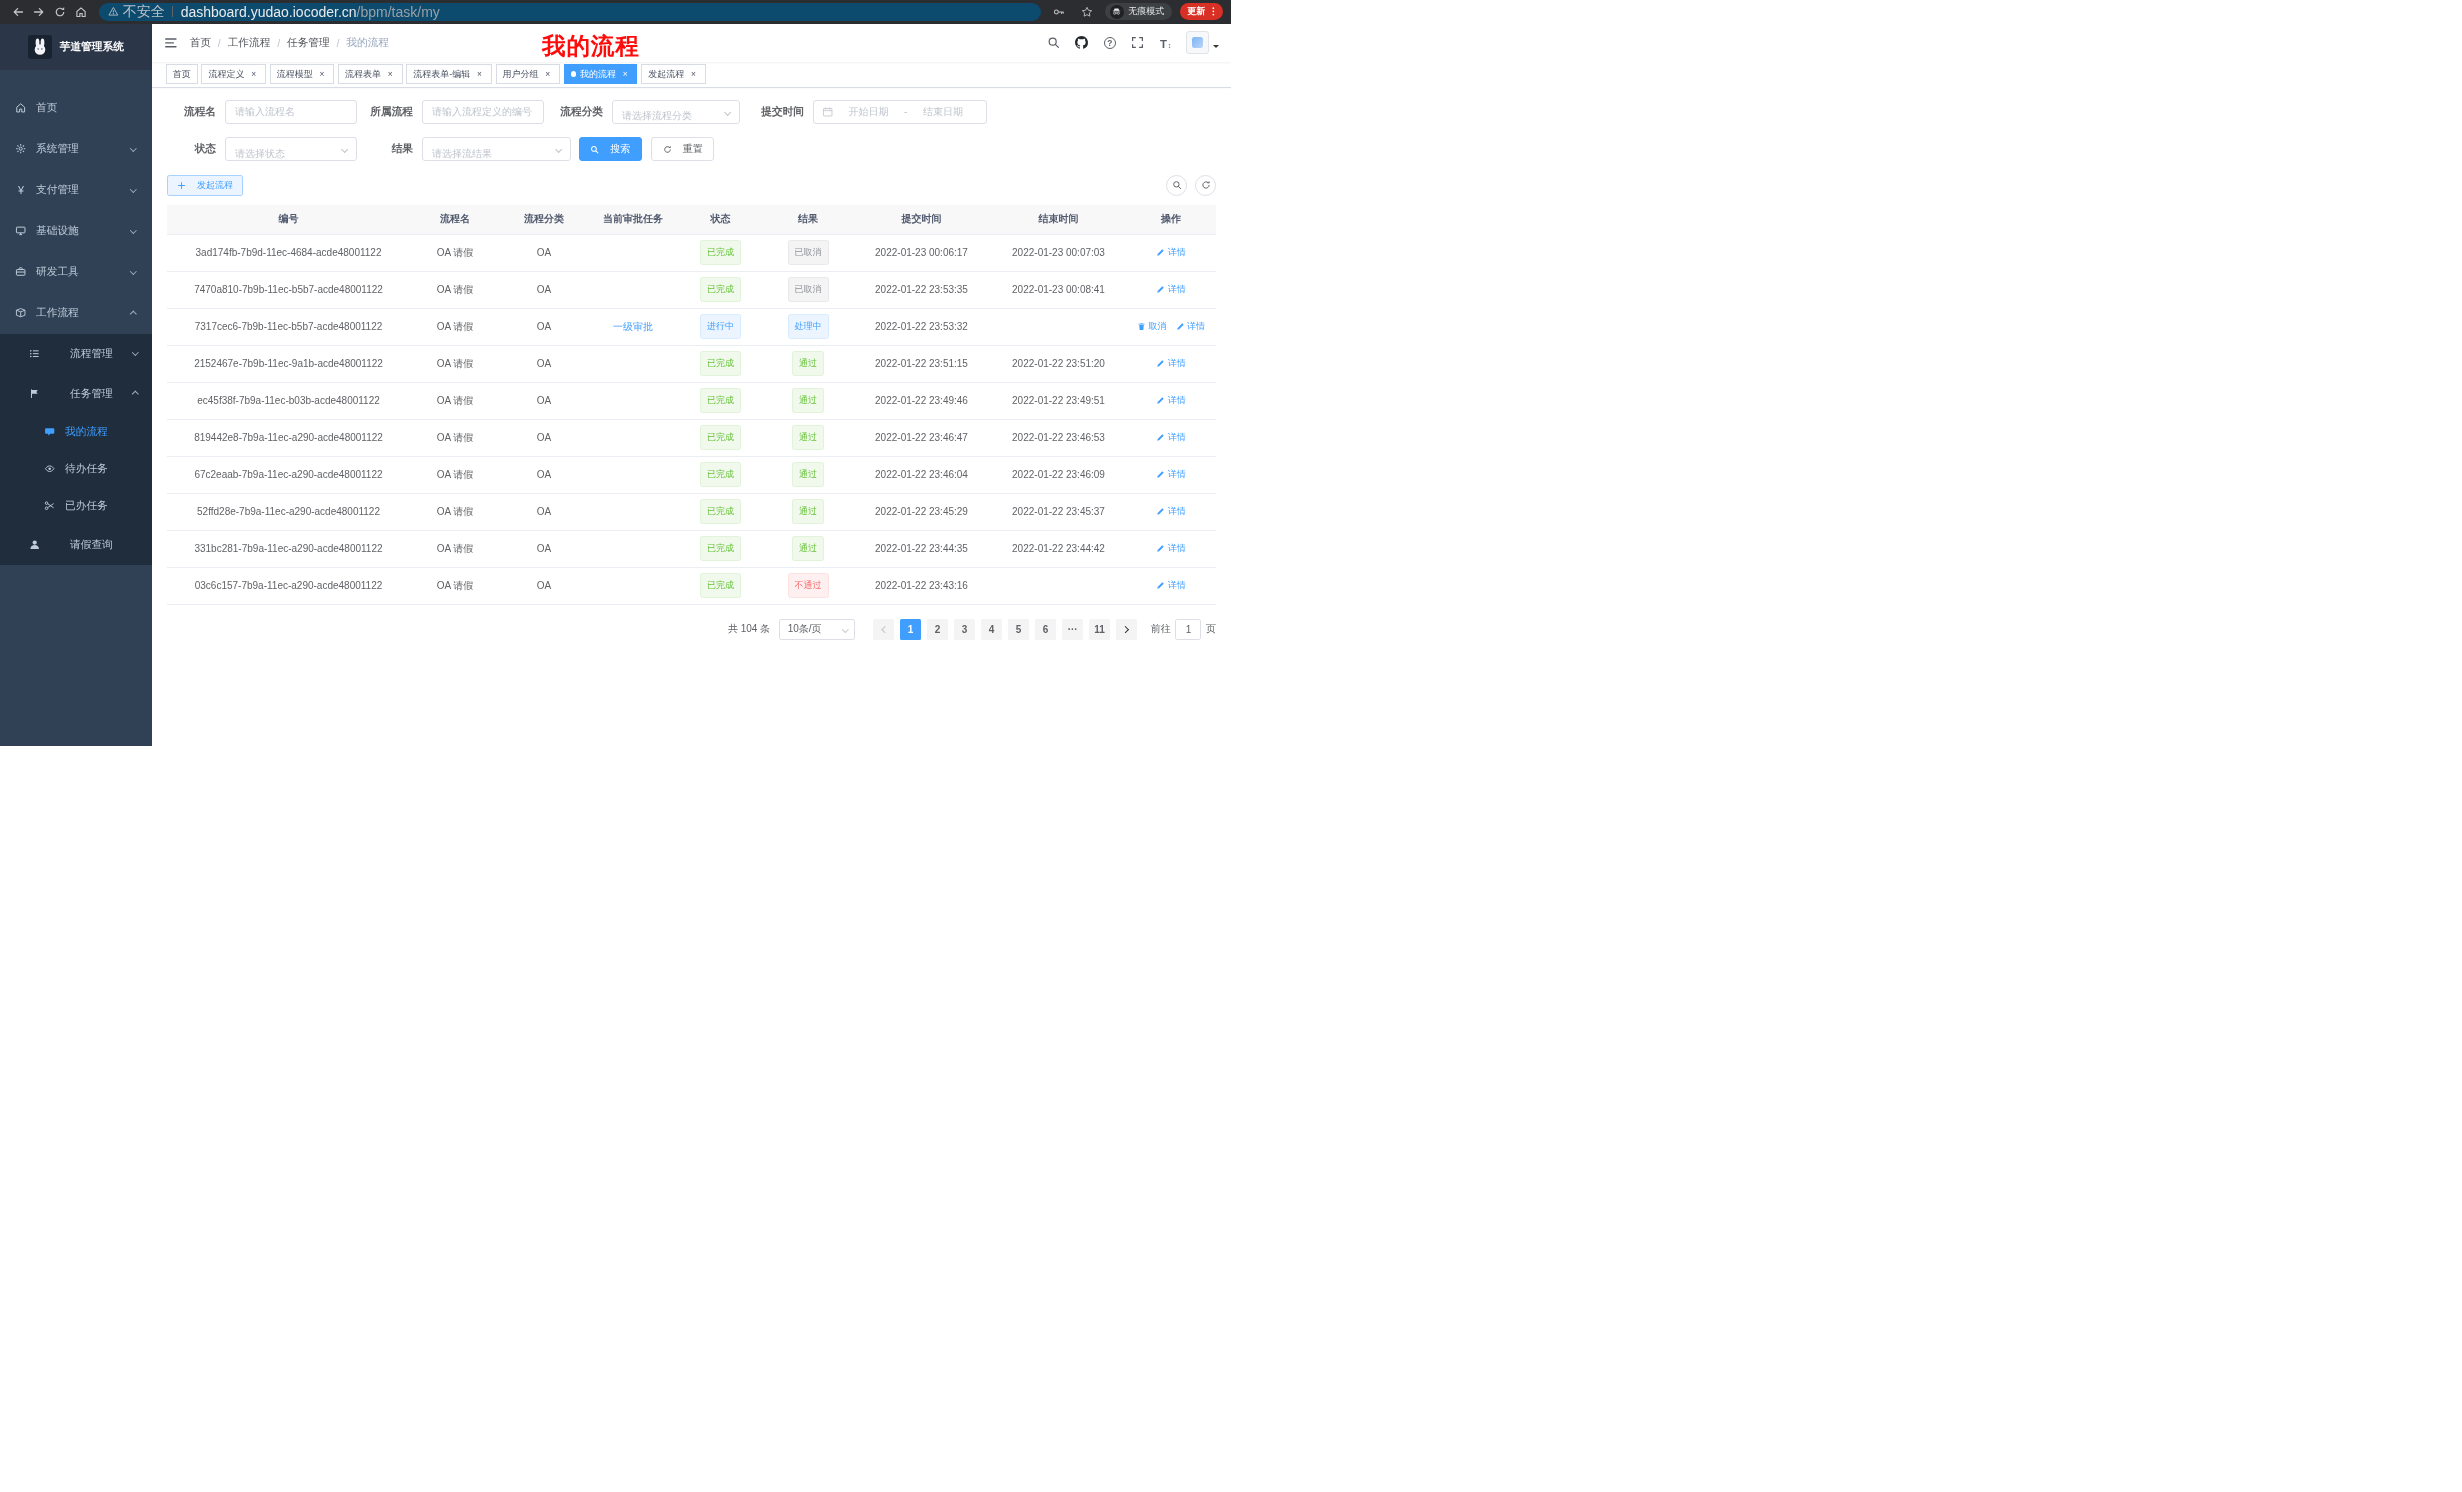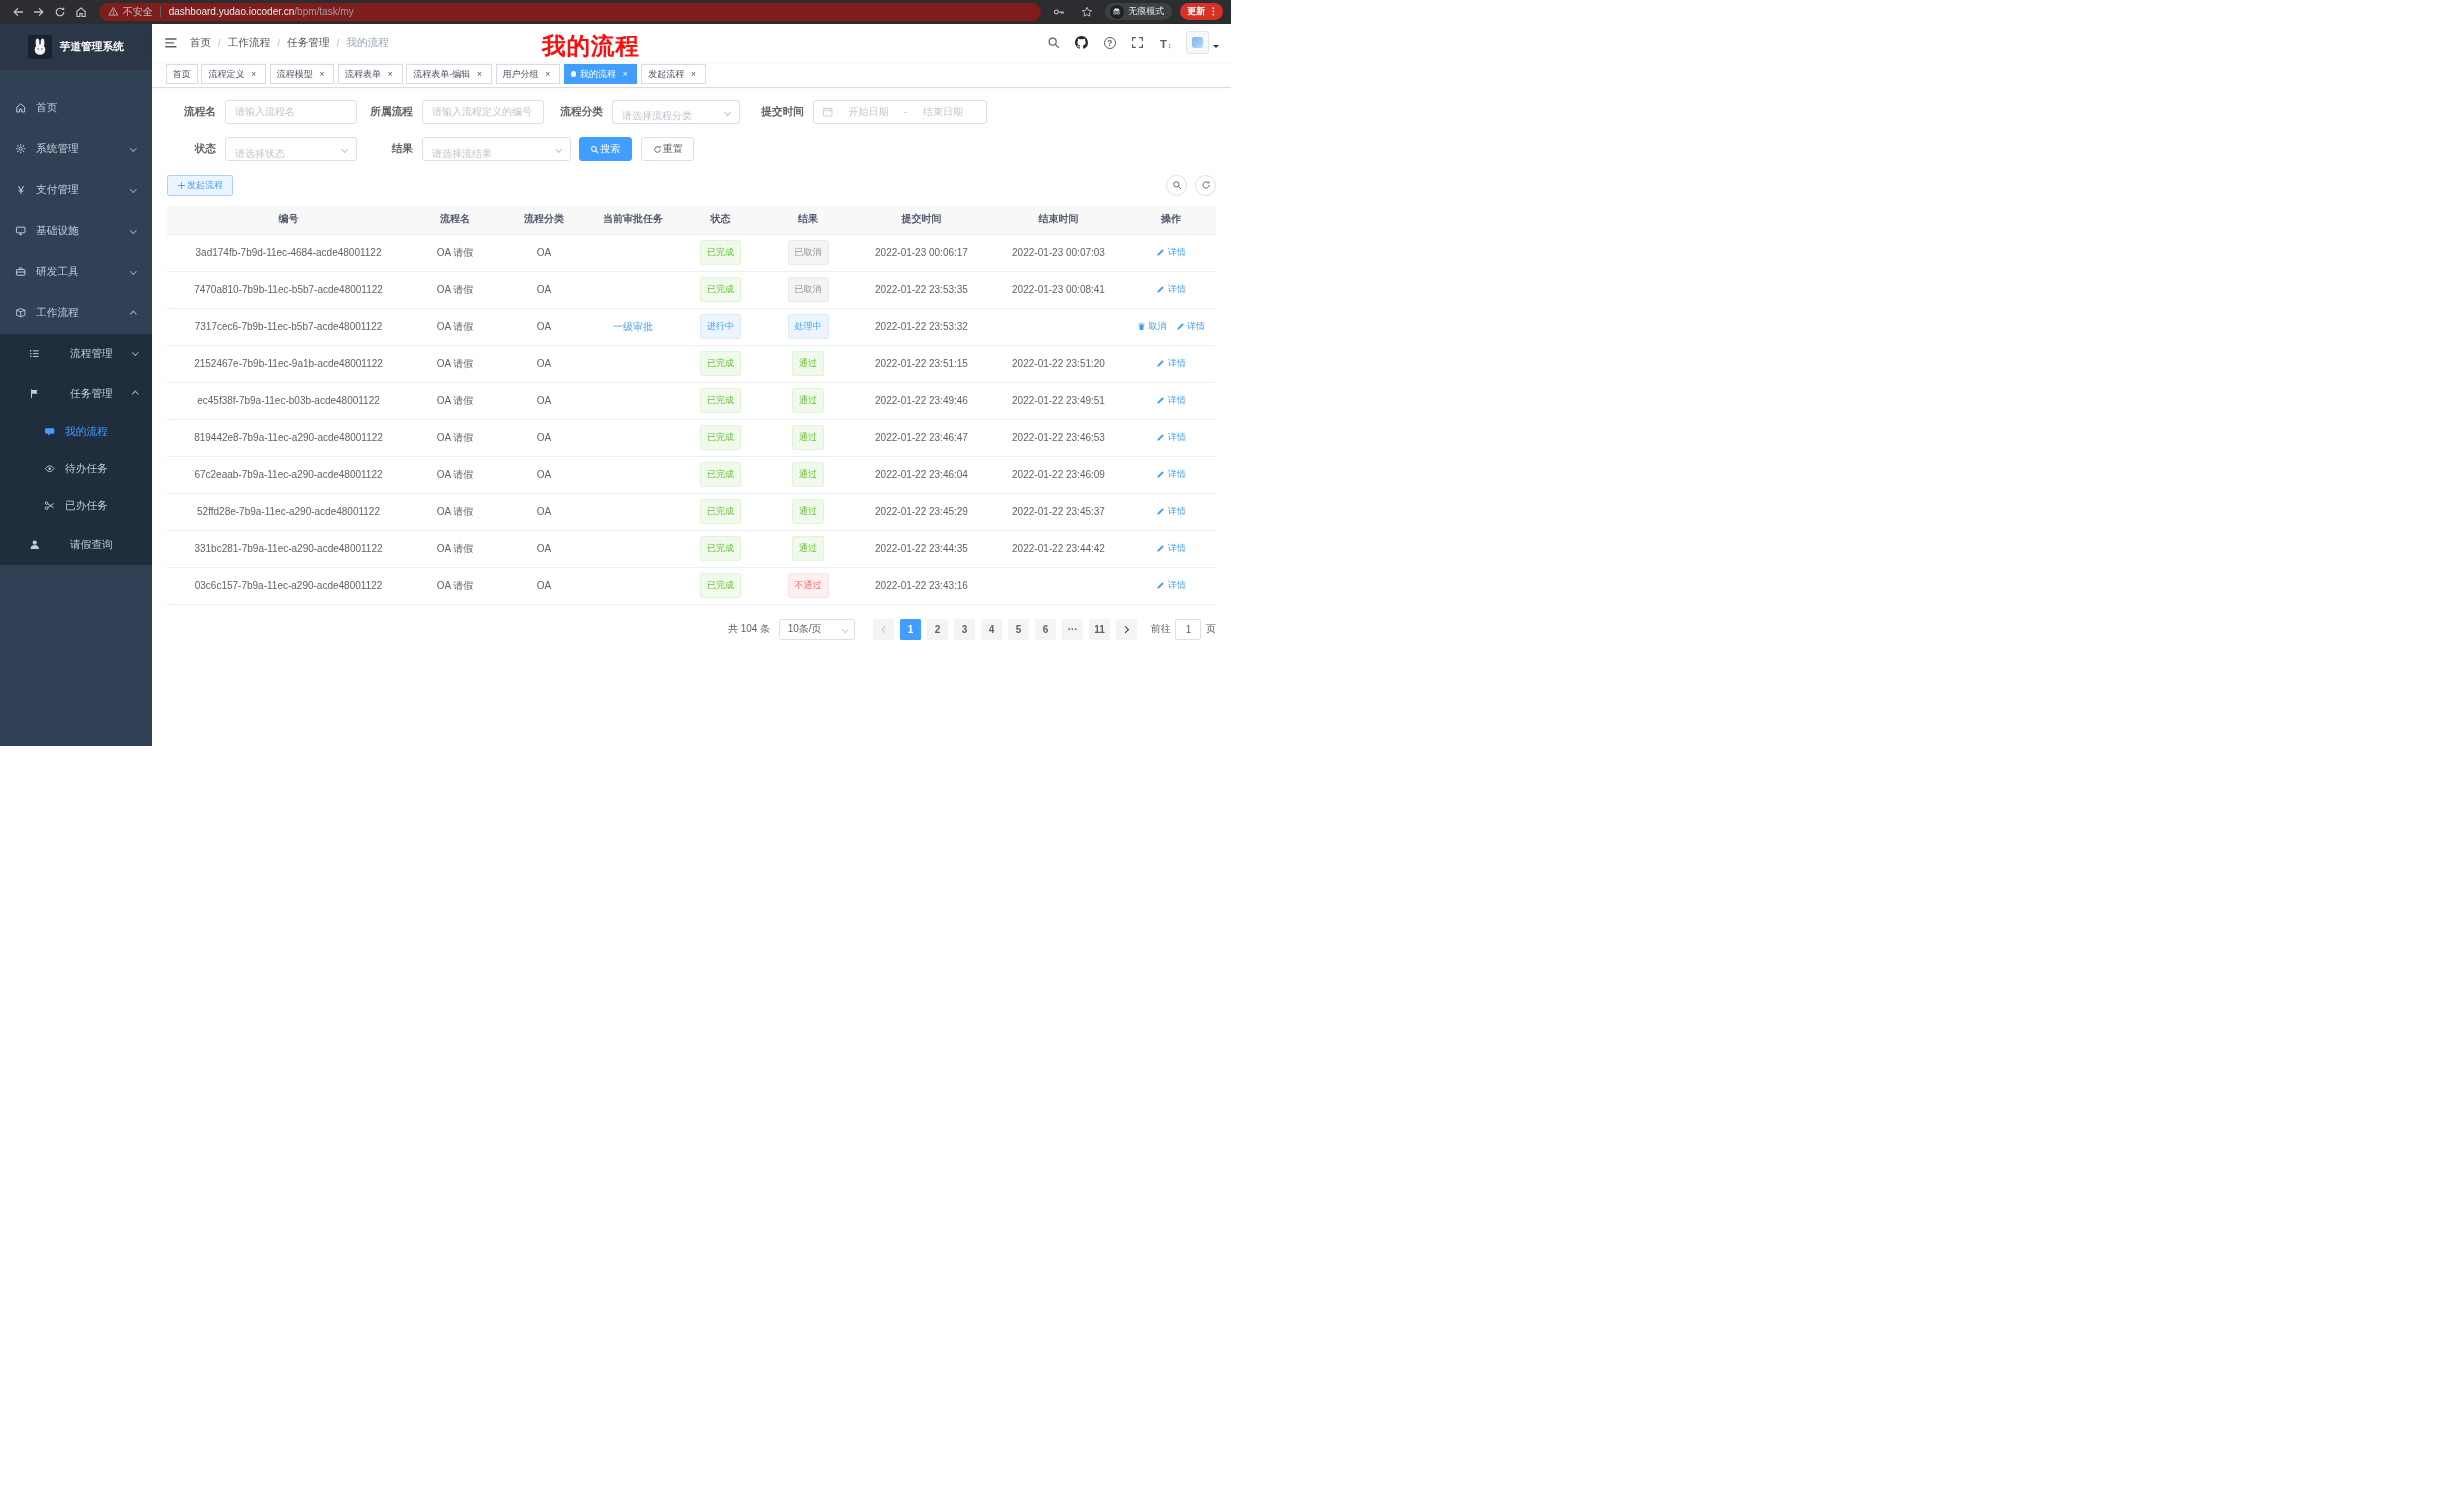--- a/index.html
+++ b/index.html
@@ -5,22 +5,22 @@
   * { box-sizing: border-box; }
   html,body { margin:0; padding:0; width:1231px; height:746px; overflow:hidden;
     font-family:"Liberation Sans", sans-serif; background:#fff; }
 
   
   .browser { height:23.6px; background:#2c2d30; display:flex; align-items:center;
     padding:0 7.6px; color:#c8cacd; position:relative; }
   .b-btn { width:21px; height:18px; display:flex; align-items:center; justify-content:center;
     color:#c2c4c7; flex:0 0 auto; }
   .b-btn svg { width:12px; height:12px; }
-  .omnibox { flex:1; height:18px; margin:0 7.6px; background:#7f1d1d; border-radius:9px;
-    display:flex; align-items:center; padding:0 9px; font-size:10px; min-width:0; }
+  .omnibox { flex:1; height:18px; margin:0 7.6px; background:#0c4a6e; border-radius:9px;
+    display:flex; align-items:center; padding:0 9px; font-size:14px; min-width:0; }
   .sec-chip { display:flex; align-items:center; gap:3.8px; color:#bdc1c6; }
   .sec-chip svg { width:10.7px; height:10.7px; }
   .omni-divider { width:0.8px; height:10.7px; background:#5f6368; margin:0 7.6px; }
   .url { white-space:nowrap; overflow:hidden; }
   .url .domain { color:#e8eaed; }
   .url .path { color:#9aa0a6; }
   .b-right { display:flex; align-items:center; gap:7.6px; flex:0 0 auto; }
   .b-right svg { width:12px; height:12px; }
   .incog-chip { display:flex; align-items:center; gap:4.6px; background:#3c4043; color:#e8eaed;
     border-radius:9px; height:16.7px; padding:0 7.6px 0 4.6px; font-size:9px; }
@@ -107,21 +107,21 @@
     color:#606266; display:flex; align-items:center; position:relative; flex:0 0 auto; }
   input.ctl { padding:0 9px; outline:none; }
   input.ctl::placeholder { color:#bfc4cc; }
   .select { padding:9px 21px 0 9px; color:#bfc4cc; cursor:pointer; }
   .select .sel-chev { position:absolute; right:8.4px; top:9px; width:5.3px; height:5.3px;
     border-right:1.1px solid #c0c4cc; border-bottom:1.1px solid #c0c4cc; transform:rotate(45deg); }
   .daterange { padding:0 7.6px; color:#bfc4cc; cursor:pointer; }
   .daterange svg { width:11.4px; height:11.4px; color:#c0c4cc; flex:0 0 auto; }
   .daterange .dp { flex:1 1 auto; text-align:center; }
   .btn { height:24px; border-radius:3px; font-size:10px; display:inline-flex; align-items:center;
-    justify-content:center; gap:1px; cursor:pointer; border:0.8px solid #dcdfe6; background:#fff;
+    justify-content:center; gap:11px; cursor:pointer; border:0.8px solid #dcdfe6; background:#fff;
     color:#606266; padding:0 10.7px; }
   .btn svg { width:9px; height:9px; }
   .btn.primary { background:#409eff; border-color:#409eff; color:#fff; }
 
   .toolbar { display:flex; align-items:center; justify-content:space-between; margin-bottom:9px; }
   .btn.plain-primary { height:21px; font-size:9px; background:#ecf5ff; border:0.8px solid #a8d1ff;
     color:#409eff; border-radius:2.3px; padding:0 9px; }
   .tool-right { display:flex; align-items:center; gap:7.6px; }
   .circle-btn { width:21px; height:21px; border-radius:50%; border:0.8px solid #dcdfe6; background:#fff;
     color:#606266; display:flex; align-items:center; justify-content:center; cursor:pointer; }

